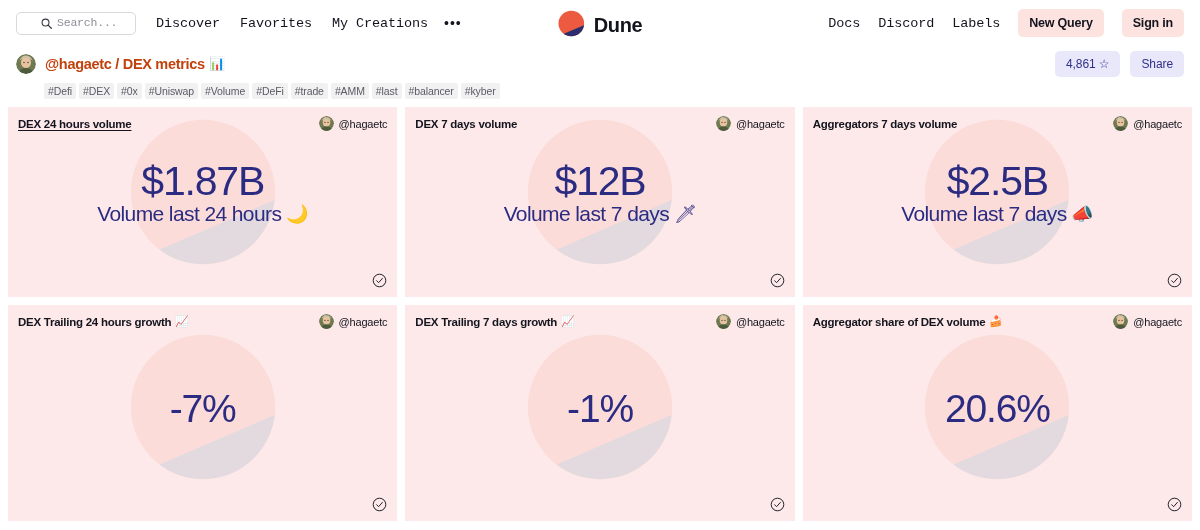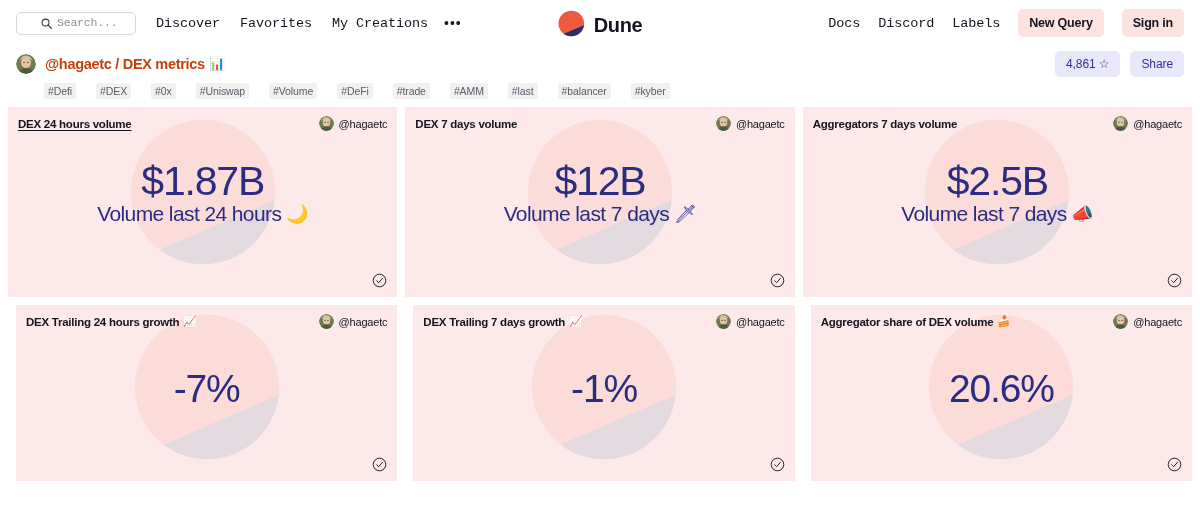--- a/index.html
+++ b/index.html
@@ -161,21 +161,21 @@
     cursor: pointer;
     font-family: "Liberation Sans", sans-serif;
     white-space: nowrap;
     letter-spacing: -0.1px;
   }
 
   
   .tags-row {
     display: flex;
     align-items: center;
-    gap: 20px;
+    gap: 3px;
     padding: 4px 16px 0 44px;
     height: 22px;
   }
   .tag {
     background: #f1f1f2;
     color: #5b5b66;
     font-size: 10.5px;
     padding: 2px 4px;
     border-radius: 2px;
     white-space: nowrap;
@@ -190,21 +190,21 @@
     gap: 8px;
     padding: 7px 8px 0 8px;
   }
 
   .card {
     background: #fde9e9;
     position: relative;
     overflow: hidden;
     height: 190px;
   }
-  .card.row2 { height: 176px; margin-left: 8px; }
+  .card.row2 { height: 216px; }
 
   .card-head {
     display: flex;
     align-items: center;
     padding: 9px 10px 0 10px;
     position: relative;
     z-index: 3;
   }
 
   .card-title {

